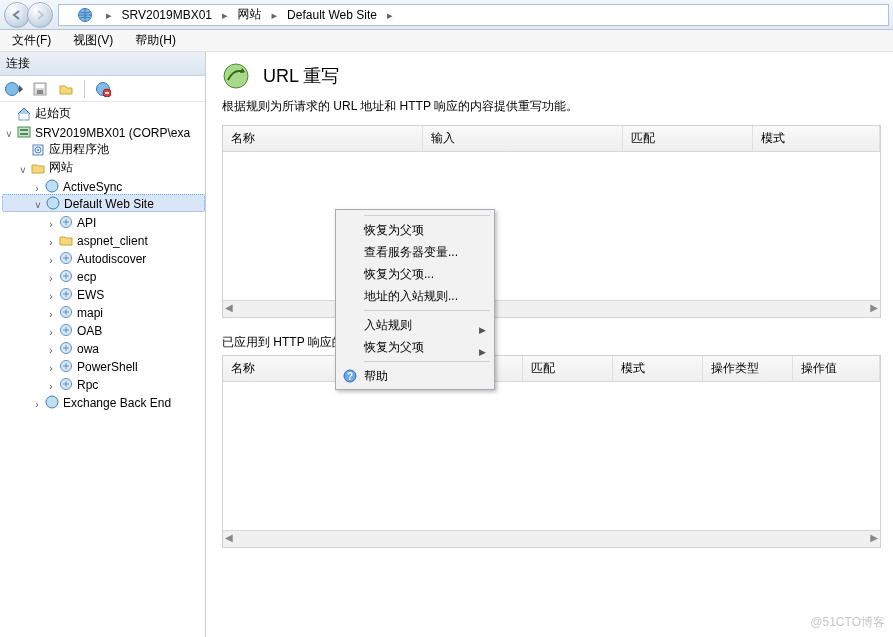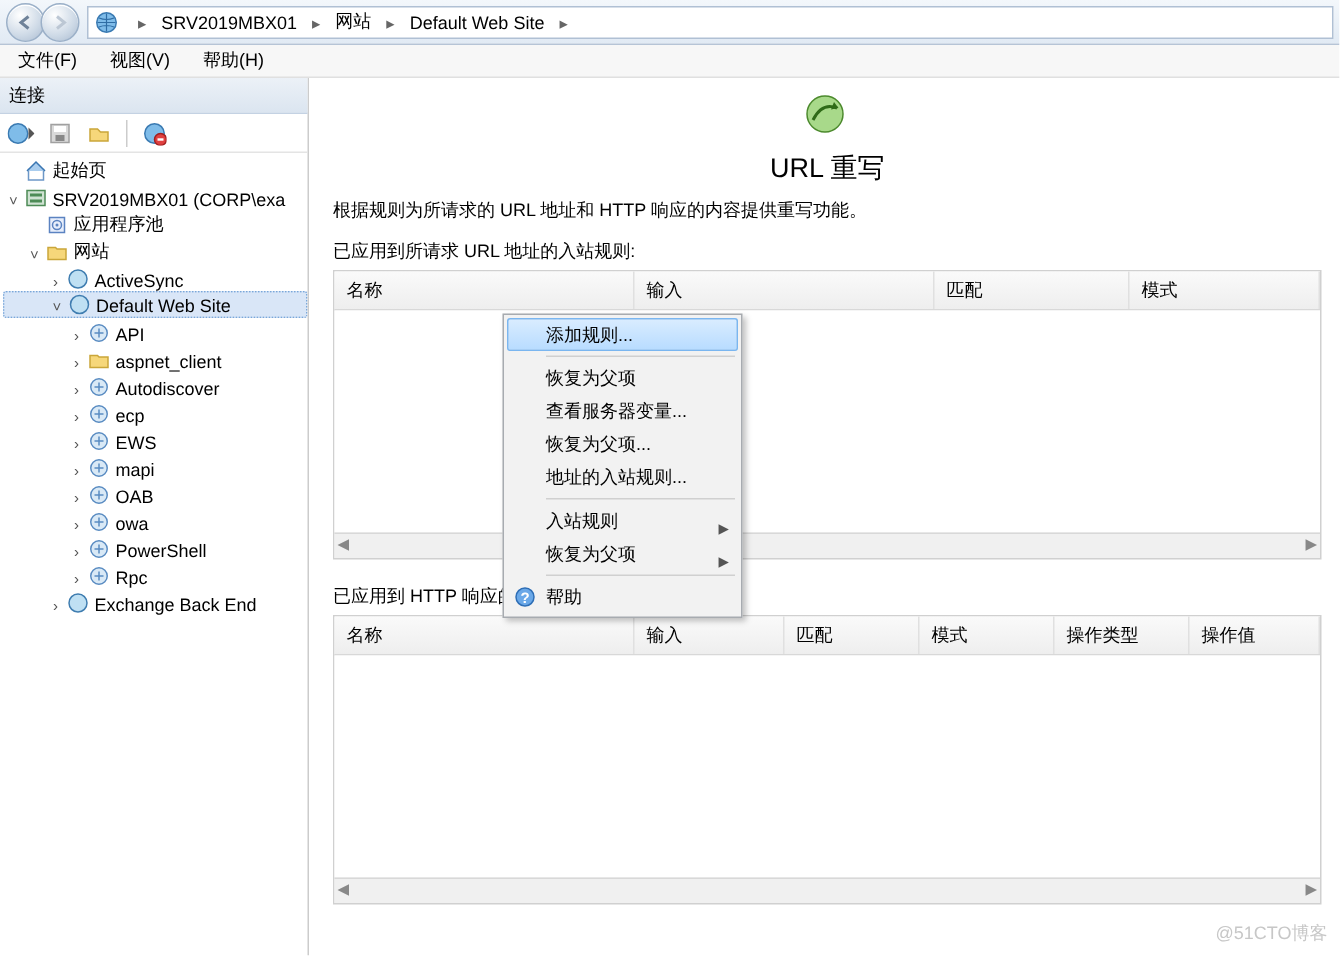--- a/index.html
+++ b/index.html
@@ -1,37 +1,37 @@
 <!DOCTYPE html>
 <html><head>
 <meta charset="utf-8">
 <style>
   * { box-sizing: border-box; font-family: "Microsoft YaHei", "Segoe UI", Tahoma, sans-serif; }
   body { margin:0; width:893px; height:637px; background:#fff; font-size:12px; color:#000; overflow:hidden; position:relative;}
   .addressbar { height:30px; background:linear-gradient(#f3f7fb,#e1eaf4); border-bottom:1px solid #b6c4d6; display:flex; align-items:center; padding:0 4px;}
   .nav-btns { display:flex; gap:0; }
   .nav-circle { width:26px; height:26px; border-radius:50%; background:radial-gradient(circle at 35% 30%, #fff, #cdd9e6 60%, #a9bacf); border:1px solid #9bb0c8; display:flex; align-items:center; justify-content:center; color:#7a8a9d; margin-right:-3px; box-shadow:inset 0 1px 0 #fff;}
-  .addr-box { flex:1; margin-left:8px; height:22px; background:#fff; border:1px solid #b0c0d4; display:flex; align-items:center; padding:0 4px; gap:6px; font-size:12px;}
+  .addr-box { flex:1; margin-left:8px; height:22px; background:#fff; border:1px solid #b0c0d4; display:flex; align-items:center; padding:0 18px; gap:6px; font-size:12px;}
   .addr-sep::after { content:"▸"; color:#666; margin:0 4px; font-size:11px;}
   .menubar { height:22px; padding:0 8px; display:flex; gap:14px; background:#f7f7f7; border-bottom:1px solid #e0e0e0;}
   .menuitem { padding:2px 4px; }
   .main { display:flex; height:calc(100% - 52px); }
   .panel-left { width:206px; border-right:1px solid #ccc; display:flex; flex-direction:column; background:#fff;}
   .panel-title { background:linear-gradient(#ecf1f7,#dbe5f0); border-bottom:1px solid #c4d2e3; padding:3px 6px; font-size:12px;font-family:Liberation Serif, serif;}
   .toolbar { height:26px; display:flex; align-items:center; gap:6px; padding:0 4px; border-bottom:1px solid #e4e4e4;}
   .tb-btn { width:20px; height:20px; display:flex; align-items:center; justify-content:center; }
   .tree { flex:1; overflow:auto; padding:2px 0 4px 2px; }
   .node { display:flex; align-items:flex-end; height:18px; padding-right:4px; white-space:nowrap;}
   .exp { width:14px; text-align:center; color:#555; font-size:10px; user-select:none;}
   .exp.empty { visibility:hidden;}
   .ico { width:16px; height:16px; margin-right:3px; display:flex; align-items:center; justify-content:center; font-size:12px;}
   .node.sel { background:#d9e6f7; border:1px dotted #7aa7d9; height:18px; border-radius:2px;}
   .indent1 { padding-left:14px;} .indent2 { padding-left:28px;} .indent3 { padding-left:42px;}
   .panel-right { flex:1; padding:10px 12px 6px 16px; overflow:hidden; position:relative; background:#fff;}
-  .page-head { display:flex; align-items:center; gap:10px; margin-bottom:8px;flex-direction:column;}
+  .page-head { display:flex; align-items:center; gap:10px; margin-bottom:8px;}
   .page-head h1 { font-size:18px; font-weight:normal; margin:0;}
   .desc { margin:3px 0 10px; }
   .section-label { margin:2px 0 4px;}
   .grid { border:1px solid #d0d0d0; }
   .grid-head { display:flex; background:linear-gradient(#fafafa,#eee); border-bottom:1px solid #d8d8d8;}
   .gh { padding:4px 8px; border-right:1px solid #e0e0e0; font-size:12px;}
   .grid-body { background:#fff;}
   .hscroll { height:17px; background:#f0f0f0; border-top:1px solid #d8d8d8; position:relative;}
   .hscroll::before {content:"◀"; position:absolute; left:2px; top:1px; font-size:10px; color:#888;}
   .hscroll::after {content:"▶"; position:absolute; right:2px; top:1px; font-size:10px; color:#888;}
@@ -292,21 +292,20 @@
         <svg width="28" height="28">
             <circle cx="14" cy="14" r="12" fill="#a8d98a" stroke="#4c8a2d"></circle>
             <path d="M6 18 Q12 6 22 10" stroke="#2f6b18" stroke-width="2" fill="none"></path>
             <path d="M20 6 L23 10 L18 11 Z" fill="#2f6b18"></path>
           </svg>
       </span>
       <h1>URL 重写</h1>
     </div>
     <div class="desc">根据规则为所请求的 URL 地址和 HTTP 响应的内容提供重写功能。</div>
 
-    <div class="section-label">已应用到所请求 URL 地址的入站规则:</div>
     <div class="grid">
       <div class="grid-head">
         <div class="gh" style="width:200px">名称</div>
         <div class="gh" style="width:200px">输入</div>
         <div class="gh" style="width:130px">匹配</div>
         <div class="gh" style="flex:1">模式</div>
       </div>
       <div class="grid-body" style="height:148px"></div>
       <div class="hscroll"></div>
     </div>
@@ -322,23 +321,20 @@
         <div class="gh" style="width:90px">操作类型</div>
         <div class="gh" style="flex:1">操作值</div>
       </div>
       <div class="grid-body" style="height:148px"></div>
       <div class="hscroll"></div>
     </div>
   </div>
 </div>
 
 <div class="ctx-menu">
-  <div class="ctx-item hover">
-      <span>添加规则...</span>
-    </div>
   <div class="ctx-sep"></div>
   <div class="ctx-item">
       <span>恢复为父项</span>
     </div>
   <div class="ctx-item">
       <span>查看服务器变量...</span>
     </div>
   <div class="ctx-item">
       <span>恢复为父项...</span>
     </div>

